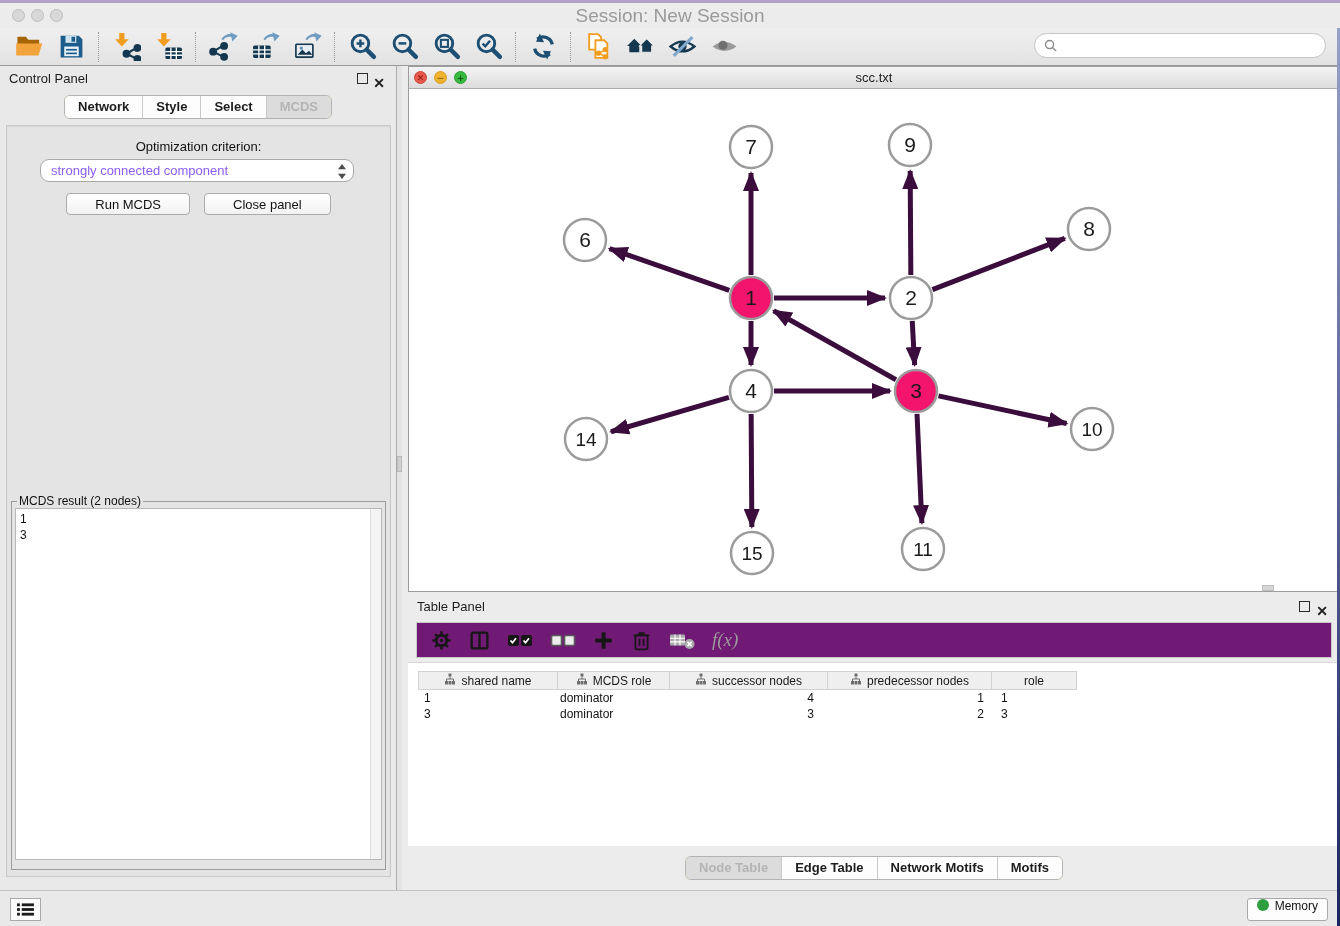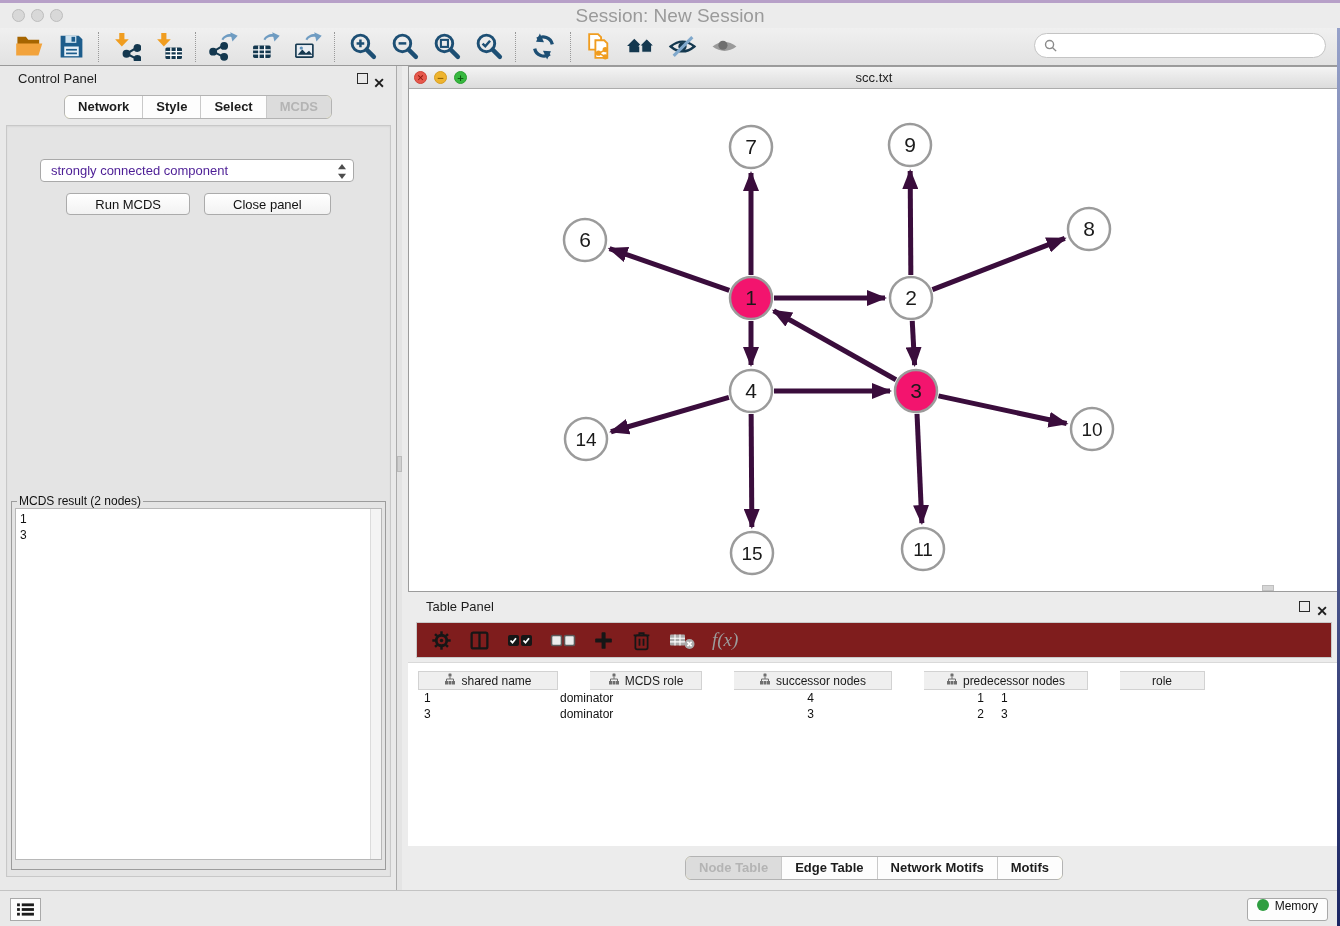--- a/index.html
+++ b/index.html
@@ -15,31 +15,31 @@
   #toolbar { left:0; top:28px; width:1340px; height:38px; background:linear-gradient(#f0f0f0,#e2e2e2); border-bottom:1px solid #9a9a9a; display:flex; align-items:center; padding-left:8px; }
   .tb-btn { width:42px; height:34px; display:flex; align-items:center; justify-content:center; cursor:default; }
   .tb-btn svg { width:29px; height:29px; }
   .tb-sep { width:1px; height:30px; border-left:1px dotted #999; margin:0 6px; }
   #search-box { position:absolute; right:14px; top:33px; width:292px; height:25px; background:#fff; border:1px solid #c4c4c4; border-radius:13px; display:flex; align-items:center; padding-left:8px; }
   #search-box svg { width:15px; height:15px; }
   #search-input { border:none; outline:none; flex:1; height:20px; font-size:13px; background:transparent; margin-left:4px; }
 
   
   #control-panel { left:0; top:66px; width:397px; height:824px; background:#e9e9e9; border-right:1px solid #ababab; }
-  .panel-title { height:26px; line-height:26px; padding-left:18px; font-size:13px; color:#1d1d1d; position:relative; }
+  .panel-title { height:26px; line-height:26px; padding-left:9px; font-size:13px; color:#1d1d1d; position:relative; }
   .float-ic { position:absolute; top:7px; width:11px; height:11px; border:1.5px solid #2a2a2a; }
   .close-ic { position:absolute; top:4px; font-size:14px; font-weight:bold; color:#1d1d1d; }
   .seg-tabs { display:inline-flex; border:1px solid #b3b3b3; border-radius:6px; overflow:hidden; background:#fef9c3; }
   .seg-tab { padding:3px 13px; font-size:13px; font-weight:600; color:#1c1c1c; background:#fdfdfd; border-left:1px solid #c9c9c9; line-height:16px; }
   .seg-tab:first-child { border-left:none; }
   .seg-tab.active { background:#dcdcdc; color:#b4b4b4; }
   #cp-tabs-row { text-align:center; margin-top:3px; }
   #cp-inner { left:6px; top:59px; width:385px; height:752px; background:#e4e4e4; border:1px solid #c8c8c8; box-shadow:inset 0 1px 2px rgba(0,0,0,.06); }
   #opt-label { width:100%; text-align:center; top:13px; font-size:13px; color:#111; }
-  #criterion-select { left:33px; top:33px; width:314px; height:23px; background:#fff; border:1px solid #a9a9a9; border-radius:4px; font-size:13px; color:#4c1d95; display:flex; align-items:center; padding-left:10px; }
+  #criterion-select { left:33px; top:33px; width:314px; height:23px; background:#fff; border:1px solid #a9a9a9; border-radius:9px; font-size:13px; color:#8b5cf6; display:flex; align-items:center; padding-left:10px; }
   #criterion-select .spin { position:absolute; right:6px; top:3px; }
   #cp-buttons { top:67px; width:100%; display:flex; justify-content:center; gap:14px; }
   .btn { background:linear-gradient(#ffffff,#f2f2f2); border:1px solid #ababab; border-radius:4px; font-size:13px; color:#111; padding:3px 28px; height:22px; line-height:15px; }
   #result-box { left:4px; top:368px; width:375px; height:376px; border:1px solid #9c9c9c; margin:0; padding:0 3px 3px 3px; }
   #result-box legend { font-size:12px; color:#111; padding:0 2px; margin-left:2px; }
   #result-text { position:relative; width:100%; height:352px; background:#fff; border:1px solid #b8b8b8; font-size:12px; color:#111; padding:2px 4px; line-height:16px; }
   #result-scroll { position:absolute; right:0; top:0; width:11px; height:100%; background:#f4f4f4; border-left:1px solid #dcdcdc; }
 
   
   #splitter-v { left:397px; top:66px; width:5px; height:824px; background:#e4e4e4; }
@@ -51,26 +51,26 @@
   #net-title { width:100%; text-align:center; line-height:21px; font-size:13px; color:#1d1d1d; }
   .tlc { position:absolute; top:4px; width:13px; height:13px; border-radius:50%; font:bold 9px/13px "DejaVu Sans",sans-serif; text-align:center; }
   #tlc-close { left:5px;  background:#e6594d; border:1px solid #ce4338; color:#8c150c; }
   #tlc-min   { left:25px; background:#eeb42f; border:1px solid #d79e22; color:#8e5f00; }
   #tlc-max   { left:45px; background:#37b83f; border:1px solid #2ba032; color:#0b5c10; }
   #graph-area { position:relative; width:930px; height:502px; background:#fff; }
   #net-resize-grip { left:853px; top:518px; width:12px; height:6px; background:#d6d6d6; border:1px solid #bfbfbf; }
 
   
   #table-panel { left:408px; top:594px; width:932px; height:296px; background:#ececec; }
-  #tp-toolbar { position:absolute; left:8px; top:28px; width:916px; height:36px; background:#7f1d1d; border:1px solid #c9c9c9; display:flex; align-items:center; padding-left:14px; }
+  #tp-toolbar { position:absolute; left:8px; top:28px; width:916px; height:36px; background:#701a75; border:1px solid #c9c9c9; display:flex; align-items:center; padding-left:14px; }
   .tp-ic { margin-right:17px; display:flex; align-items:center; }
   .tp-ic svg { height:21px; }
   #fx-label { font-family:"Liberation Serif",serif; font-style:italic; font-size:19px; color:#9c9c9c; }
   #tbl-area { position:absolute; left:0px; top:68px; width:932px; height:184px; background:#fff; border-top:1px solid #d9d9d9; }
-  #tbl-head { position:absolute; left:10px; top:8px; height:19px; display:flex;gap:32px; }
+  #tbl-head { position:absolute; left:10px; top:8px; height:19px; display:flex; }
   .th { background:#efefef; border:1px solid #d2d2d2; border-left:none; font-size:12px; color:#1a1a1a; display:flex; align-items:center; justify-content:center; gap:5px; }
   .th:first-child { border-left:1px solid #d2d2d2; }
   .tbl-row { position:absolute; left:10px; height:16px; display:flex; }
   .td { font-size:12px; color:#111; line-height:16px; white-space:nowrap; overflow:hidden; }
   #tp-tabs-row { position:absolute; left:0; top:262px; width:932px; text-align:center; }
 
   
   #status-bar { left:0; top:890px; width:1340px; height:36px; background:#e9e9e9; border-top:1px solid #c3c3c3; }
   #list-btn { position:absolute; left:10px; top:7px; width:31px; height:23px; background:#fdfdfd; border:1px solid #a9a9a9; display:flex; align-items:center; justify-content:center; }
   #memory-btn { position:absolute; right:12px; top:7px; height:23px; background:#fdfdfd; border:1px solid #a9a9a9; border-radius:3px; display:flex; align-items:flex-start; padding:0 9px; gap:6px; font-size:12px; color:#111; }
@@ -253,20 +253,21 @@
       <span class="float-ic" style="right:28px"></span>
       <span class="close-ic" style="right:11px">✕</span>
     </div>
     <div id="cp-tabs-row"><span class="seg-tabs" id="cp-tabs">
           <span class="seg-tab">Network</span>
           <span class="seg-tab">Style</span>
           <span class="seg-tab">Select</span>
           <span class="seg-tab active">MCDS</span>
         </span></div>
     <div id="cp-inner" class="abs">
+      <div id="opt-label" class="abs">Optimization criterion:</div>
       <div id="criterion-select" class="abs">
         <span>strongly connected component</span>
         <span class="spin">
           <svg width="10" height="17" viewBox="0 0 10 17">
               <path d="M5 1 L9 6.2 H1z" fill="#4d4d4d"></path>
               <path d="M5 16 L1 10.8 H9z" fill="#4d4d4d"></path>
             </svg>
         </span>
       </div>
       <div id="cp-buttons" class="abs">

